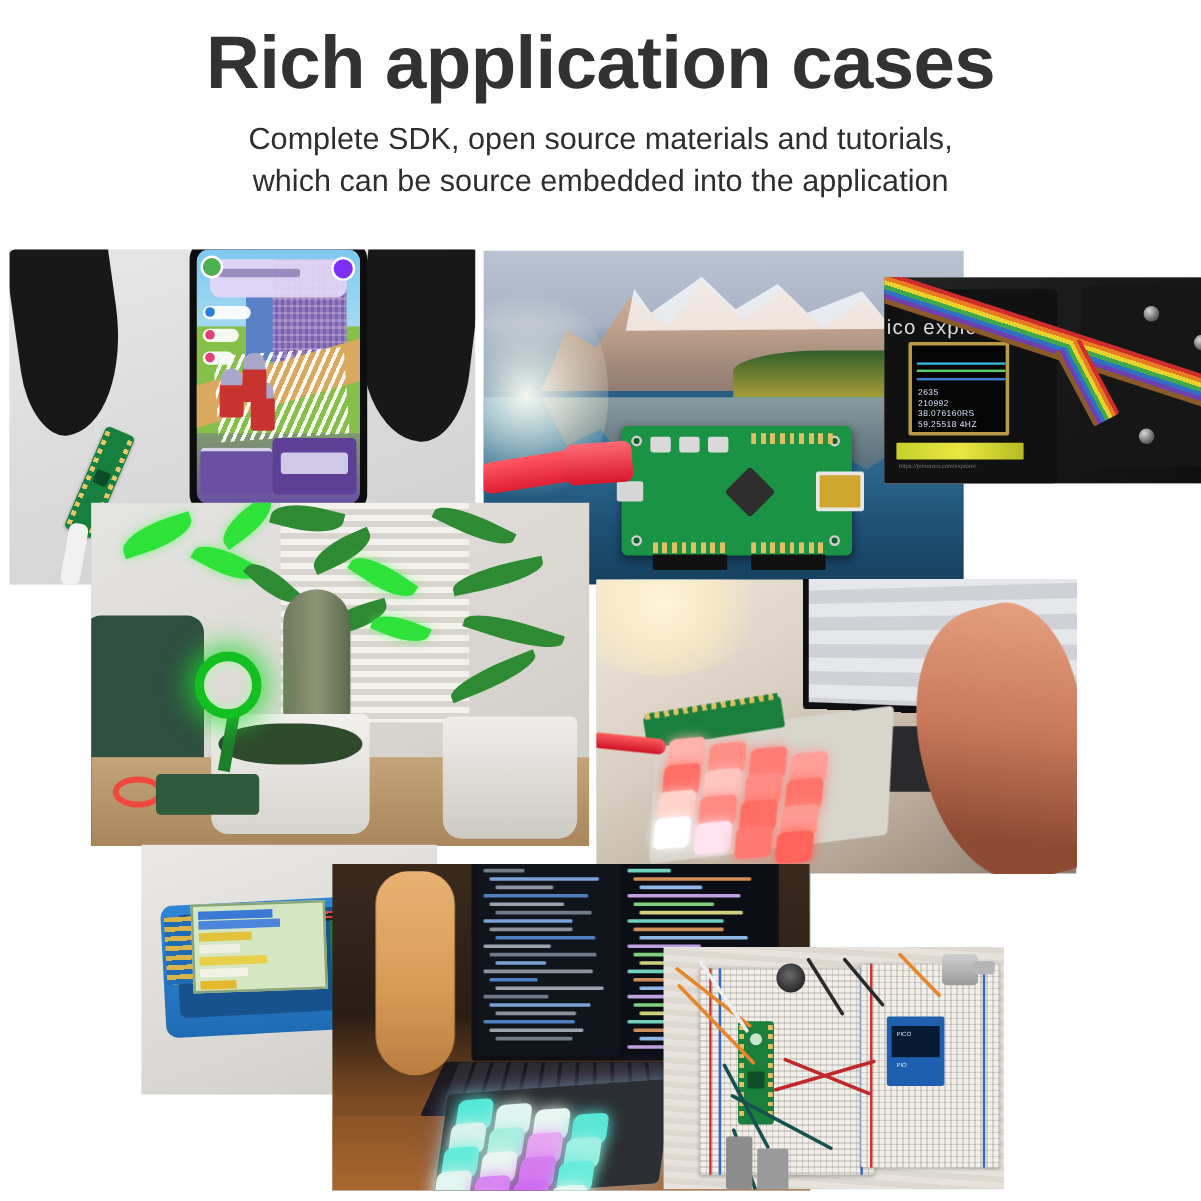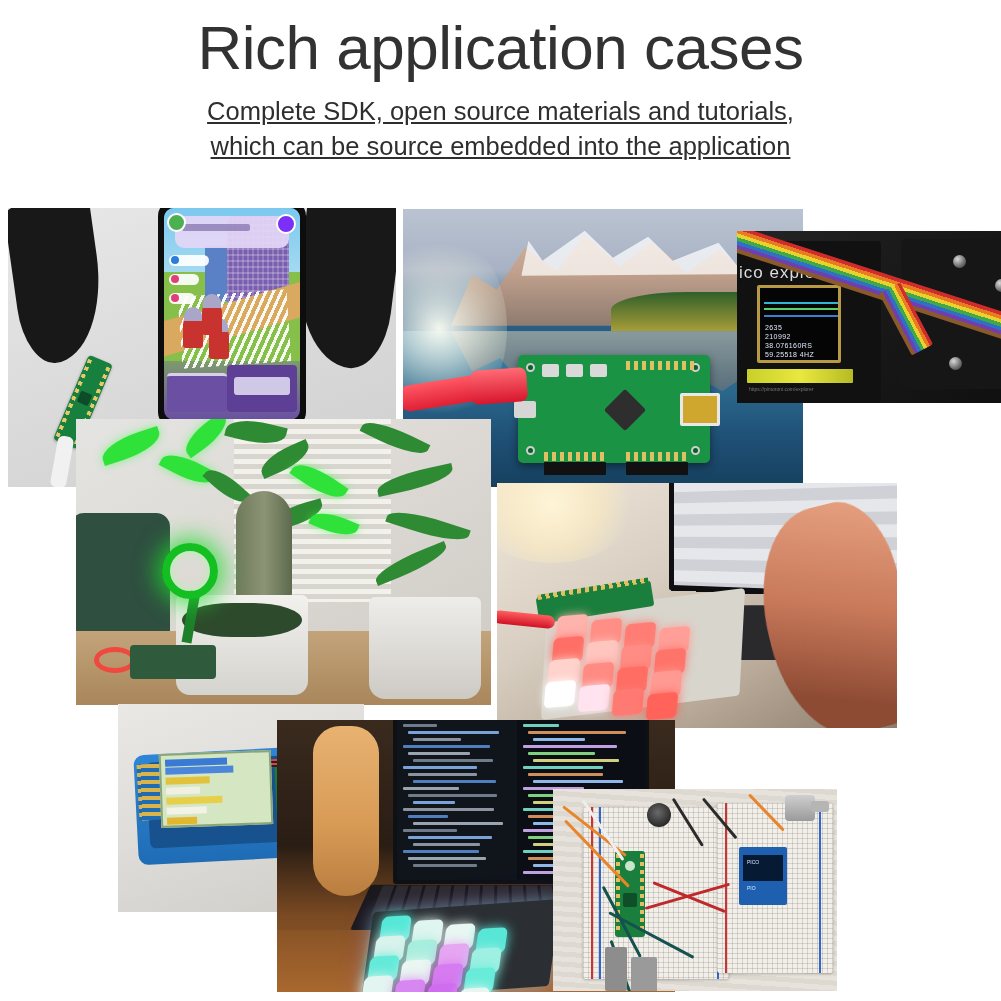--- a/index.html
+++ b/index.html
@@ -7,26 +7,26 @@
     width: 1001px; height: 1001px;
     background: #ffffff;
     font-family: "Liberation Sans", sans-serif;
     overflow: hidden;
   }
   #page { position: relative; width: 1001px; height: 1001px; background: #fff; }
 
   
   .header { position: absolute; left: 0; top: 0; width: 1001px; text-align: center; }
   .title {
-    font-size: 62px; line-height: 70px; font-weight: 400;
-    color: #323232; letter-spacing: -0.5px; padding-top: 13px;
+    font-size: 62px; line-height: 70px; font-weight: 700;
+    color: #323232; letter-spacing: -0.5px; padding-top: 18px;
   }
   .subtitle {
     font-size: 25.5px; line-height: 33px; font-weight: 400;
-    color: #2e2e2e; padding-top: 12px; text-decoration: underline;
+    color: #2e2e2e; padding-top: 12px;
   }
 
   
   .collage { position: absolute; left: 0; top: 0; width: 1001px; height: 1001px; }
   .photo {
     position: absolute; overflow: hidden;
     background: #cfcfcf;
   }
   .ph-inner { position: absolute; inset: 0; }
 

